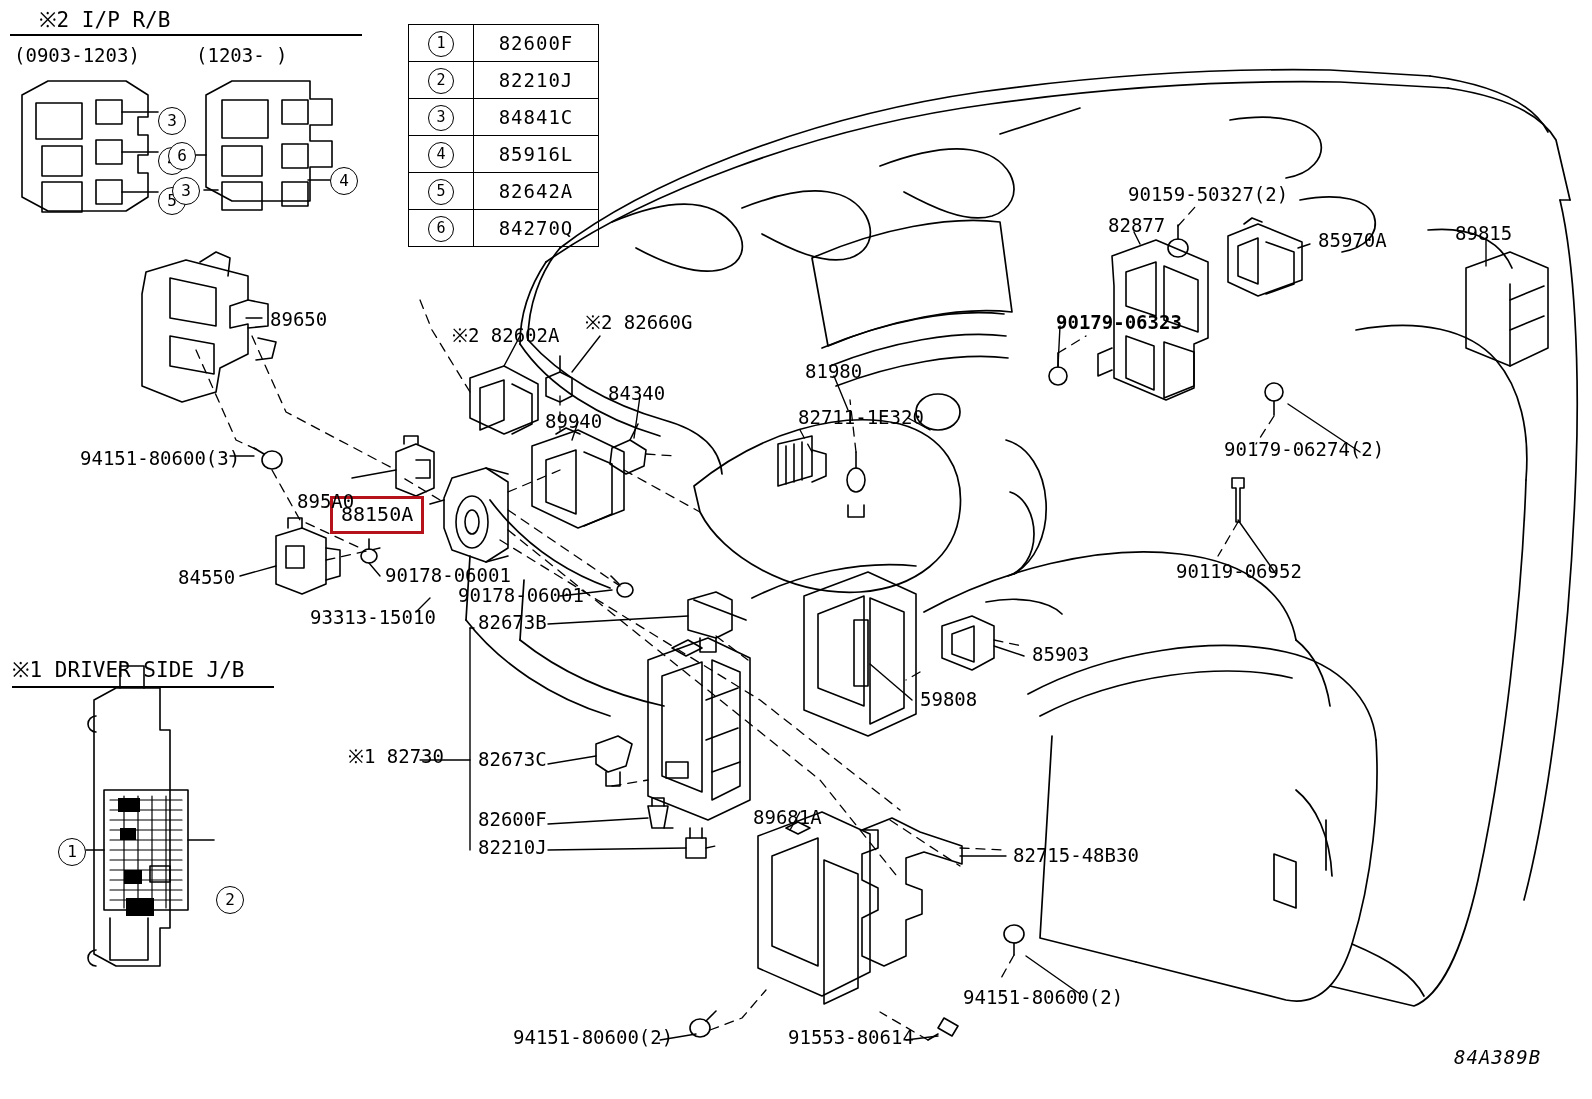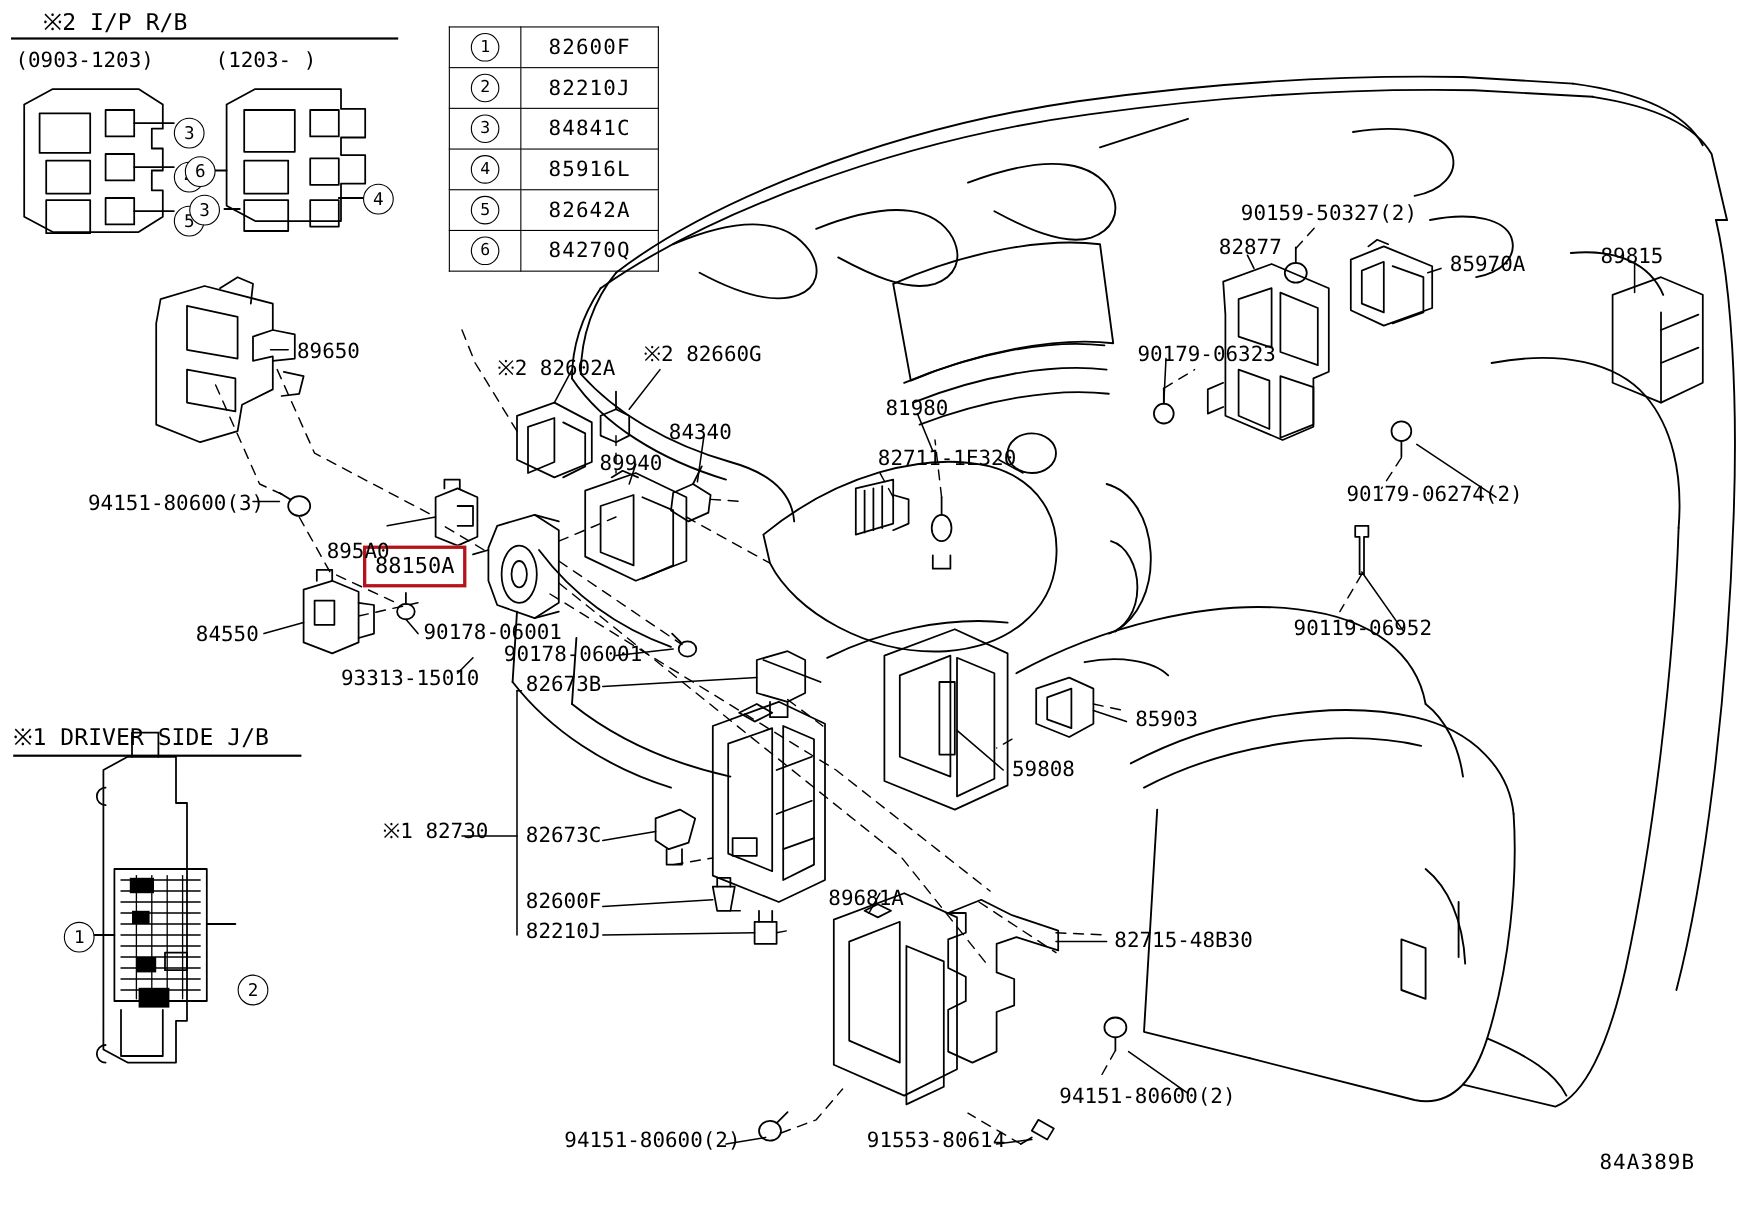--- a/index.html
+++ b/index.html
@@ -455,35 +455,35 @@
   <div class="lbl" style="left:178px;top:568px;">84550</div>
   <div class="lbl" style="left:310px;top:608px;">93313-15010</div>
   <div class="lbl" style="left:385px;top:566px;">90178-06001</div>
   <div class="lbl" style="left:458px;top:586px;">90178-06001</div>
   <div class="lbl" style="left:452px;top:326px;">※2 82602A</div>
   <div class="lbl" style="left:585px;top:313px;">※2 82660G</div>
   <div class="lbl" style="left:545px;top:412px;">89940</div>
   <div class="lbl" style="left:608px;top:384px;text-align:center;">84340</div>
   <div class="lbl" style="left:805px;top:362px;">81980</div>
   <div class="lbl" style="left:798px;top:408px;">82711-1E320</div>
-  <div class="lbl" style="left:1034px;top:313px;">90179-06323</div>
+  <div class="lbl" style="left:1056px;top:313px;font-weight:bold;">90179-06323</div>
   <div class="lbl" style="left:1128px;top:185px;">90159-50327(2)</div>
   <div class="lbl" style="left:1108px;top:216px;">82877</div>
   <div class="lbl" style="left:1318px;top:231px;">85970A</div>
   <div class="lbl" style="left:1455px;top:224px;">89815</div>
   <div class="lbl" style="left:1224px;top:440px;">90179-06274(2)</div>
   <div class="lbl" style="left:1176px;top:562px;">90119-06952</div>
   <div class="lbl" style="left:1032px;top:645px;">85903</div>
   <div class="lbl" style="left:920px;top:690px;">59808</div>
   <div class="lbl" style="left:478px;top:613px;">82673B</div>
   <div class="lbl" style="left:348px;top:747px;">※1 82730</div>
   <div class="lbl" style="left:478px;top:750px;">82673C</div>
   <div class="lbl" style="left:478px;top:810px;">82600F</div>
   <div class="lbl" style="left:478px;top:838px;">82210J</div>
   <div class="lbl" style="left:753px;top:808px;">89681A</div>
   <div class="lbl" style="left:1013px;top:846px;">82715-48B30</div>
   <div class="lbl" style="left:963px;top:988px;">94151-80600(2)</div>
   <div class="lbl" style="left:513px;top:1028px;">94151-80600(2)</div>
   <div class="lbl" style="left:788px;top:1028px;">91553-80614</div>
 
-  <div class="code" style="left:1454px;top:1046px;">84A389B</div>
+  <div class="code" style="left:1454px;top:1046px;font-style:italic;">84A389B</div>
 
 </div>
 
 </body></html>

